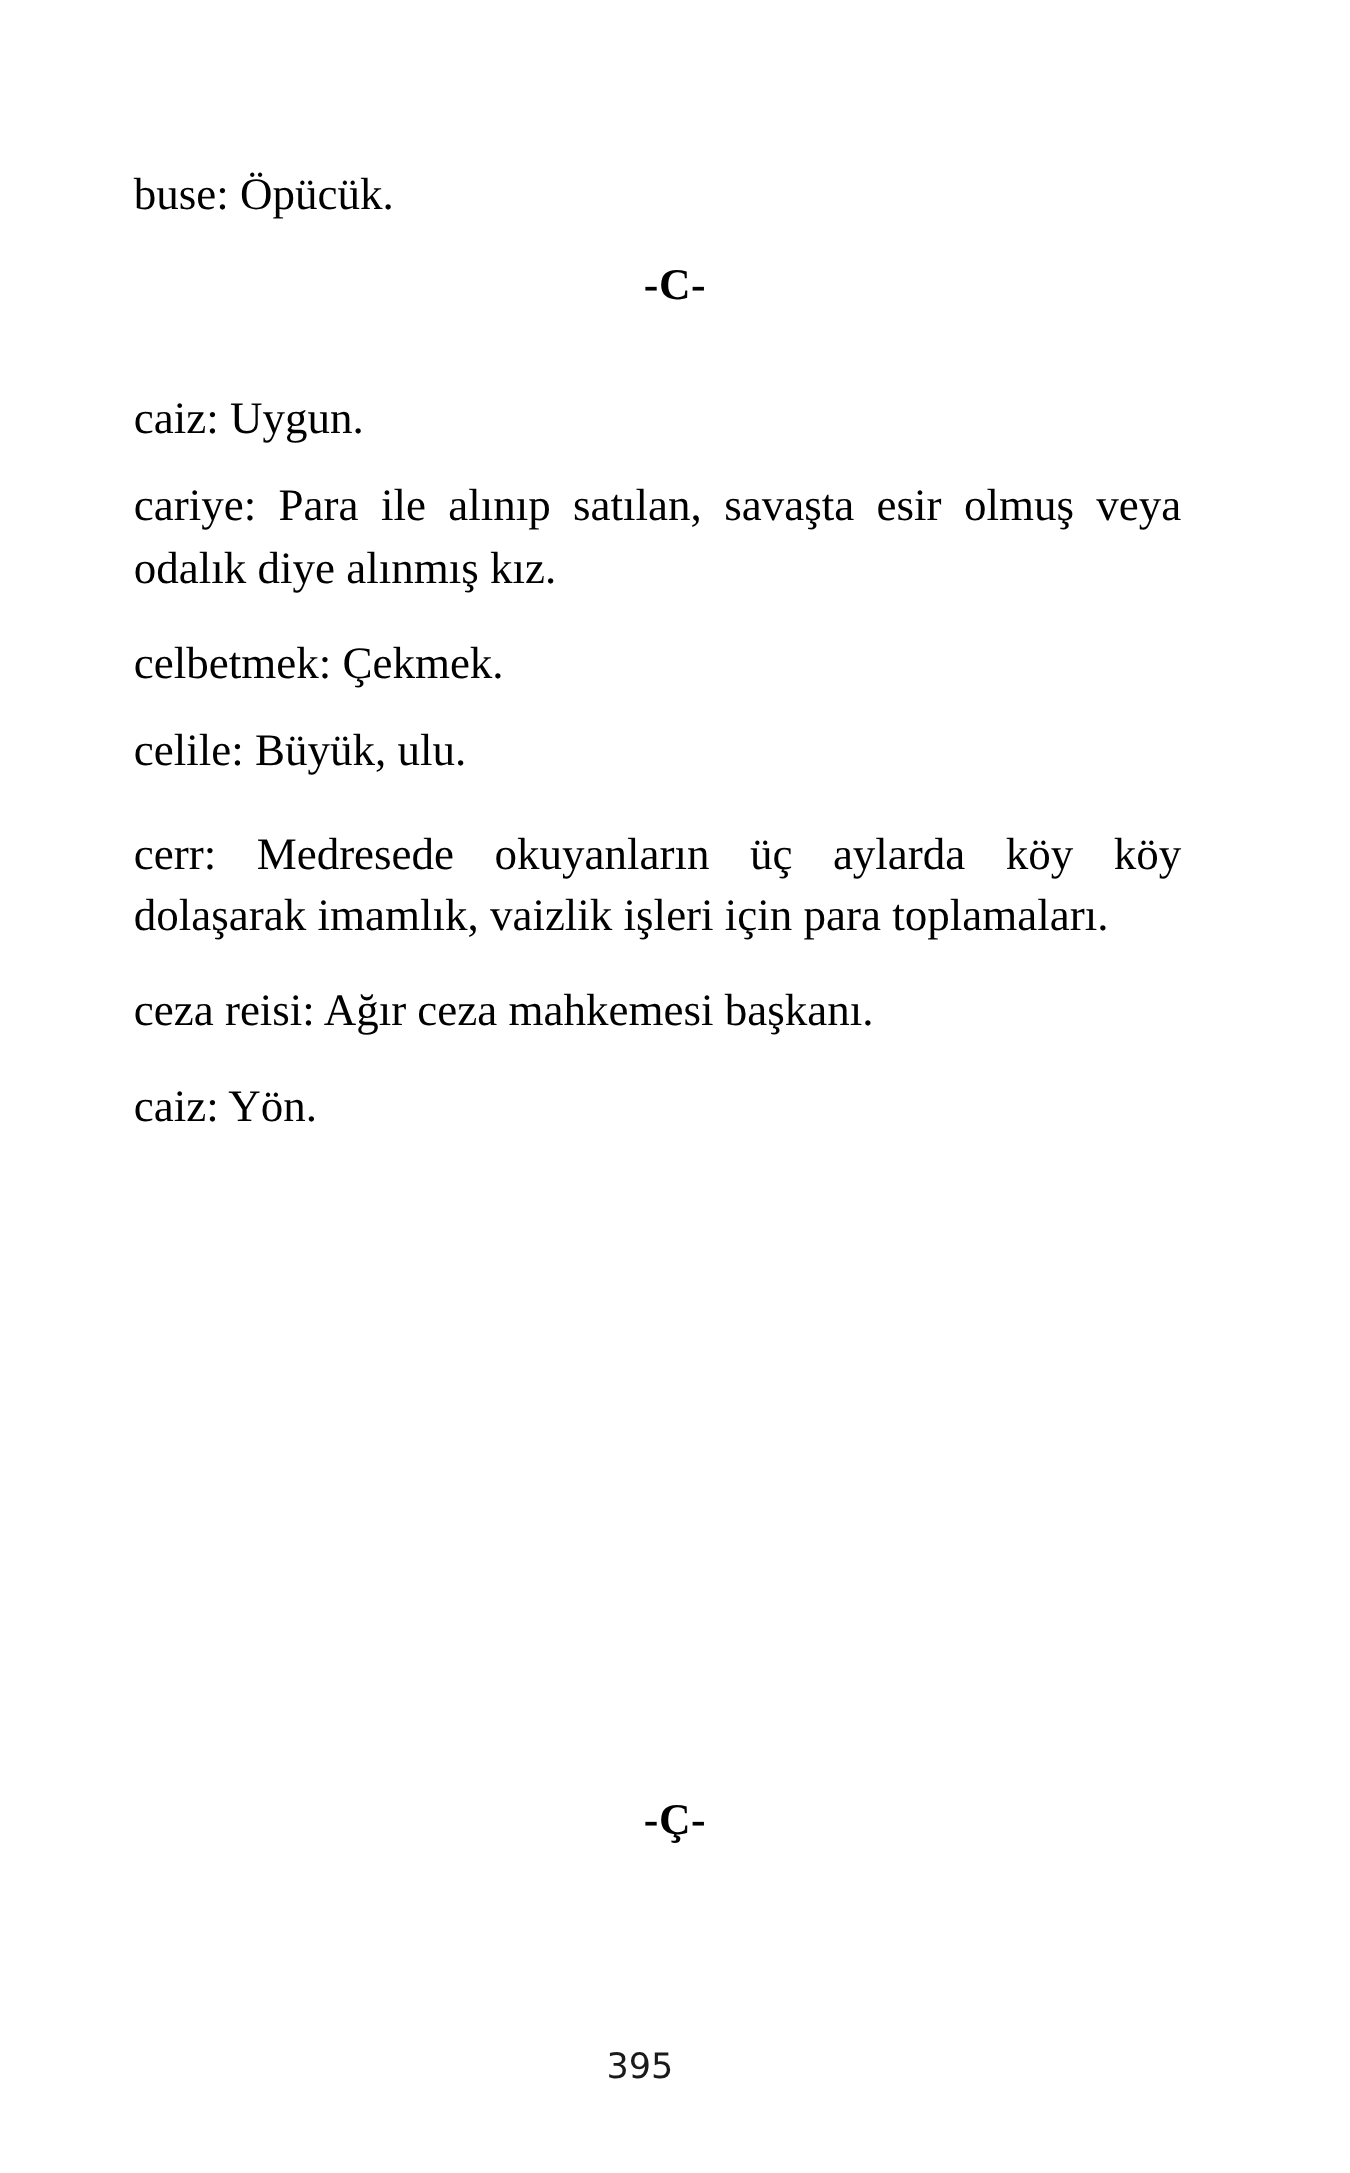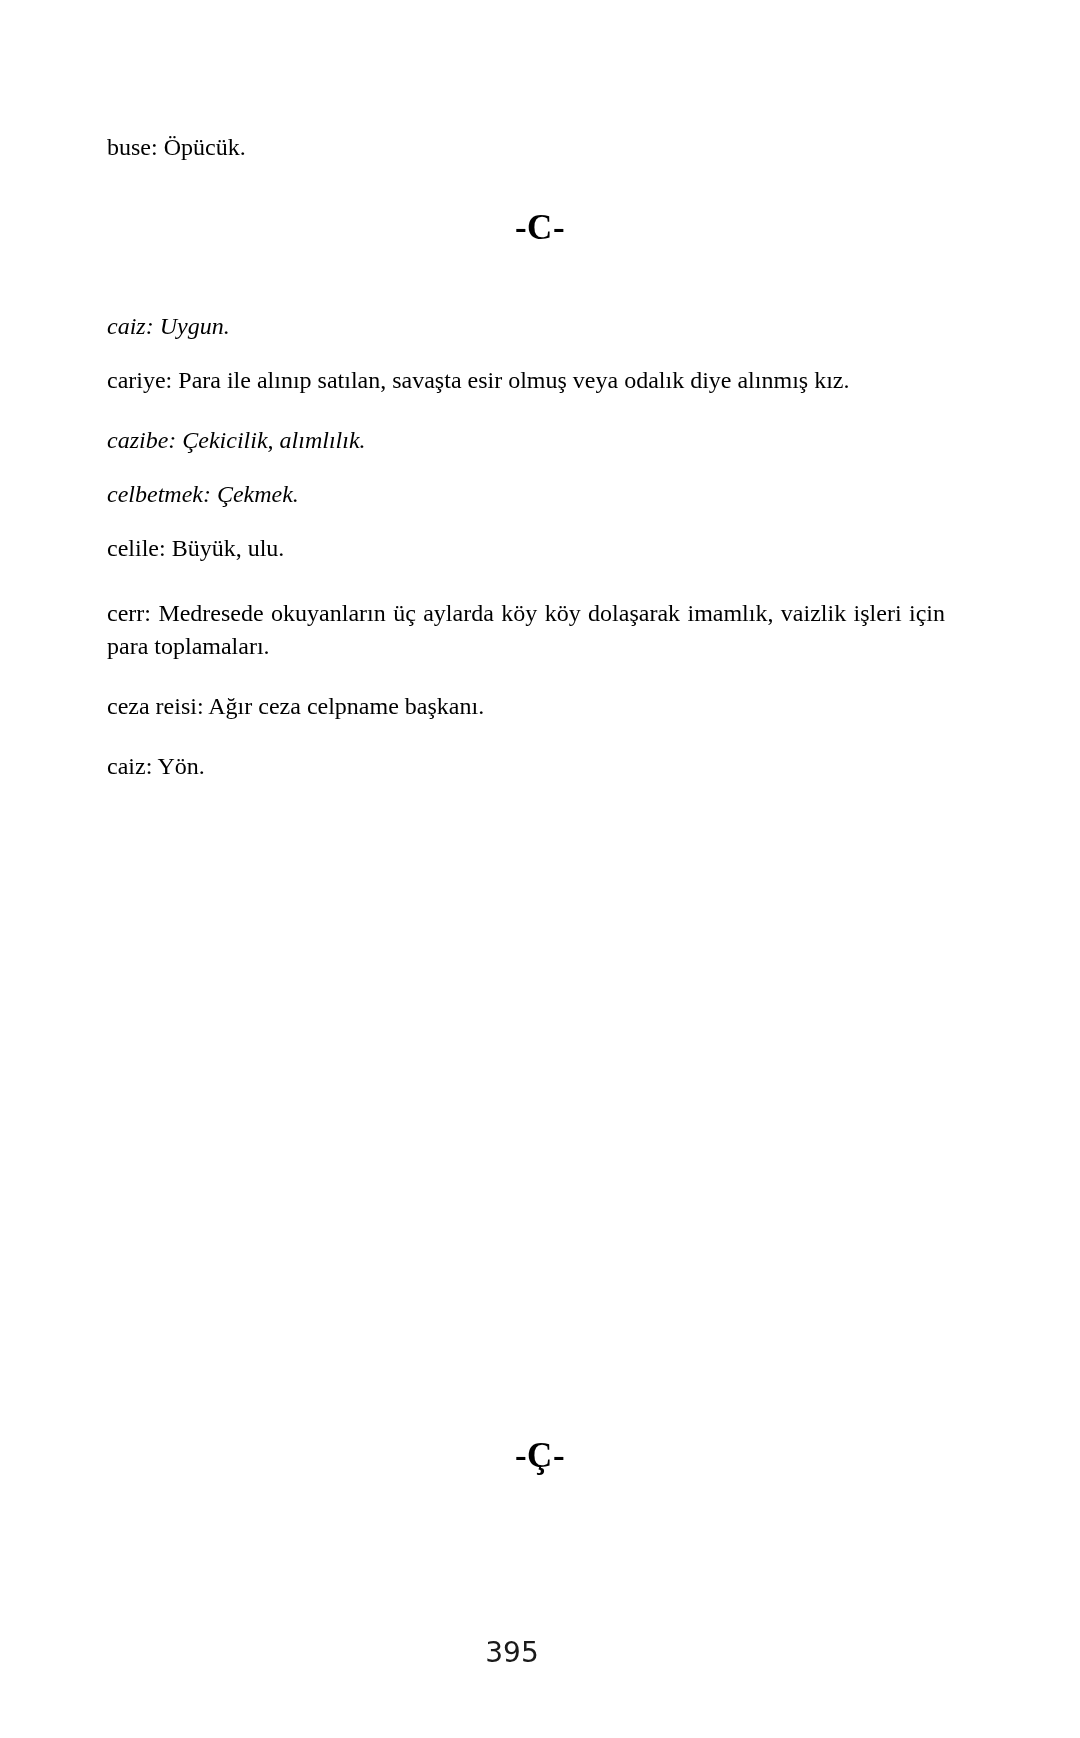--- a/index.html
+++ b/index.html
@@ -19,37 +19,36 @@
   .page {
     position: absolute;
     left: 0;
     top: 0;
     width: 1080px;
     height: 1738px;
     background: #ffffff;
   }
 
   .entry {
-    font-size: 24px;
+    font-size: 36px;
     line-height: 1.37;
     margin: 0 0 27px 0;
     text-align: justify;
     text-justify: inter-word;
     hyphens: none;
     -webkit-hyphens: none;
   }
 
   
   .entry.short {
     text-align: left;
   }
 
   .entry.tight {
     margin-bottom: 21px;
-    font-style: italic;
   }
 
   .entry.wide-gap {
     margin-bottom: 33px;
   }
 
   .section-heading {
     font-size: 35px;
     font-weight: bold;
     text-align: center;
@@ -109,33 +108,32 @@
     <p class="section-heading">-C-</p>
   </div>
 
   <div class="block-main">
 
     <p class="entry short tight">caiz: Uygun.</p>
 
 
     <p class="entry">cariye: Para ile alınıp satılan, savaşta esir olmuş veya odalık diye alınmış kız.</p>
 
-    <p class="entry short tight">cazibe: Çekicilik, alımlılık.</p>
 
 
 
     <p class="entry short tight">celbetmek: Çekmek.</p>
 
     <p class="entry short wide-gap">celile: Büyük, ulu.</p>
 
 
     <p class="entry">cerr: Medresede okuyanların üç aylarda köy köy dolaşarak imamlık, vaizlik işleri için para toplamaları.</p>
 
 
-    <p class="entry short">ceza reisi: Ağır ceza celpname başkanı.</p>
+    <p class="entry short">ceza reisi: Ağır ceza mahkemesi başkanı.</p>
 
     <p class="entry short">caiz: Yön.</p>
 
   </div>
 
   <div class="heading-c-bottom">
     <p class="section-heading">-Ç-</p>
   </div>
 
   <div class="page-number">395</div>

